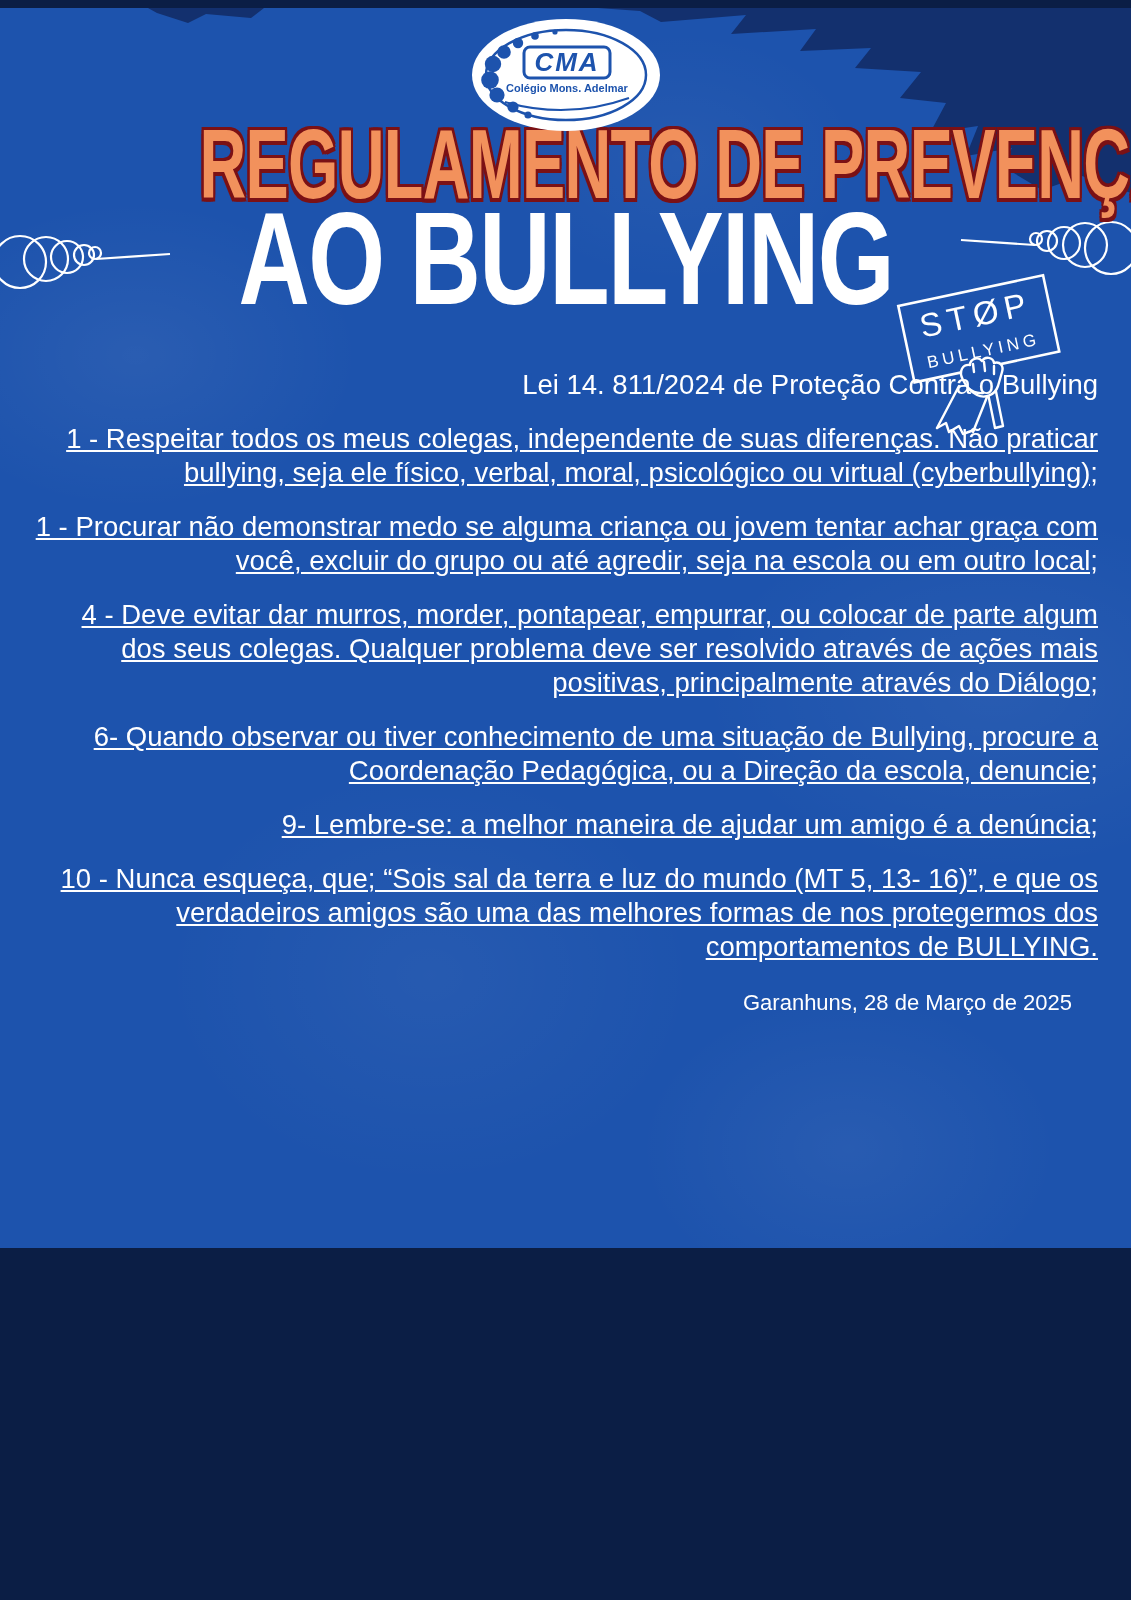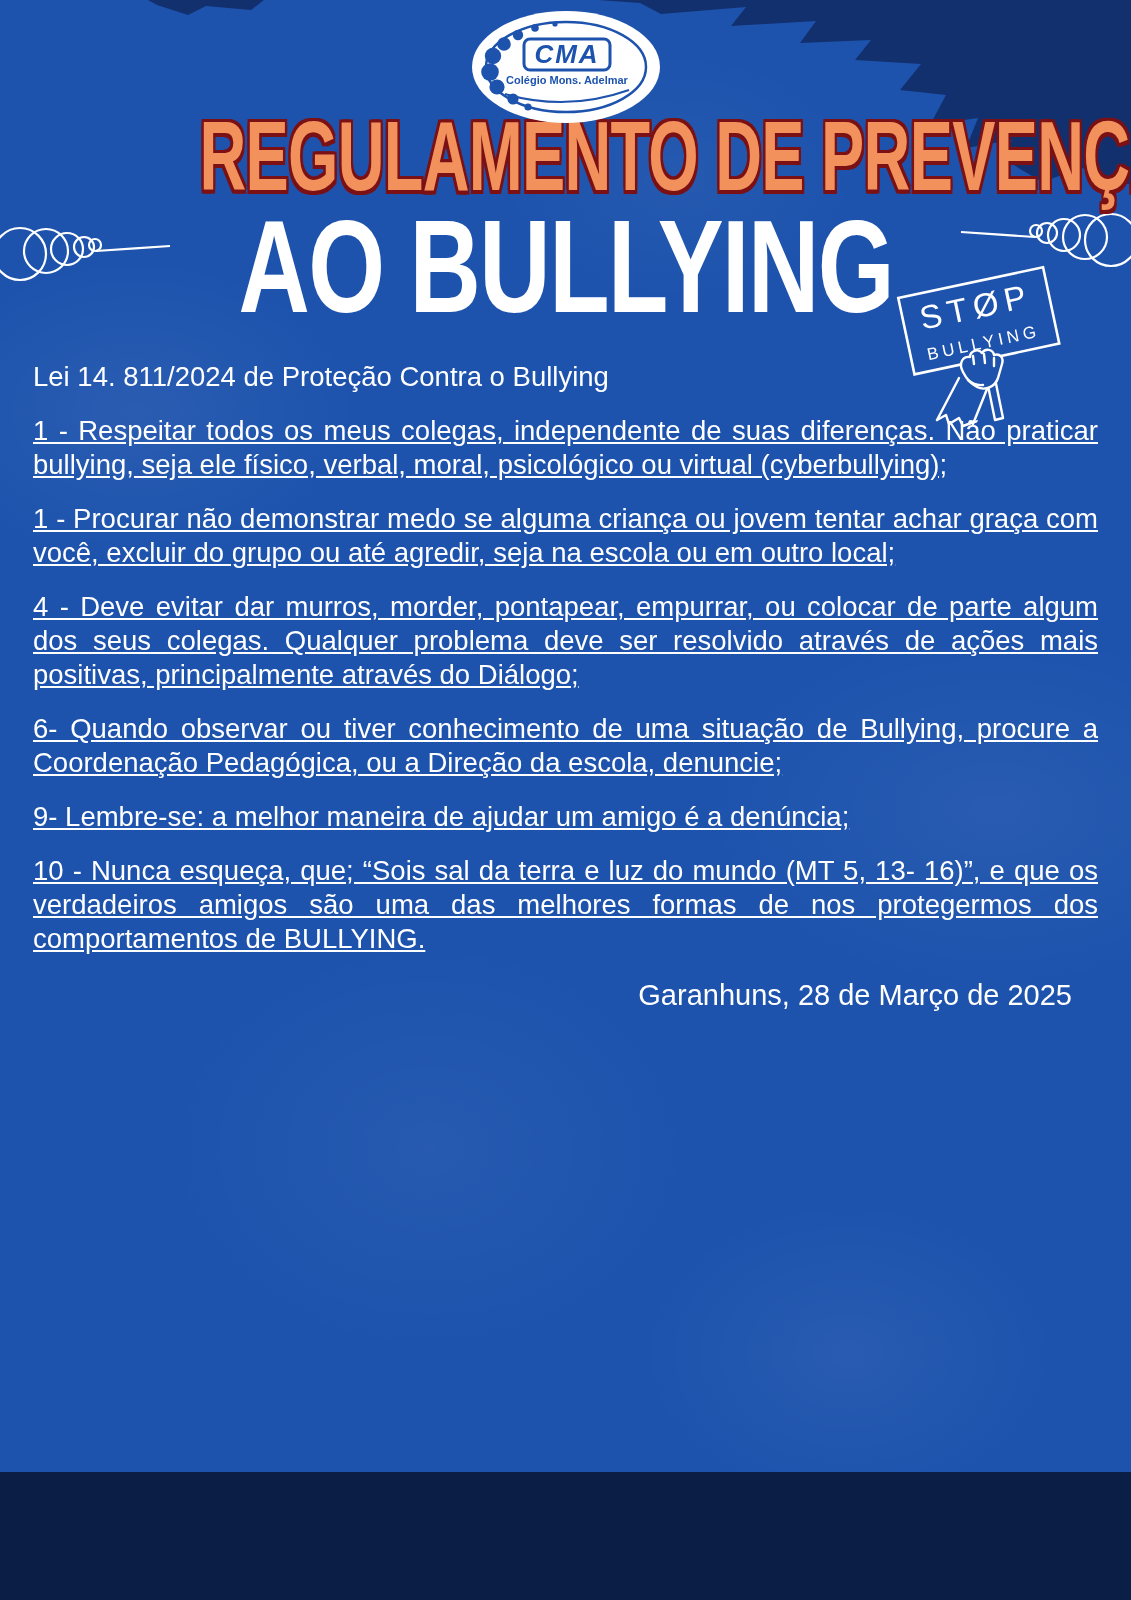--- a/index.html
+++ b/index.html
@@ -1,17 +1,17 @@
 <!DOCTYPE html>
 <html lang="pt"><head>
 <meta charset="utf-8">
 <style>
   html,body { margin:0; padding:0; background:#0b1e45; }
   .page {
-    position:relative; width:1131px; height:1472px; margin:0 auto;
+    position:relative; width:1131px; height:1240px; margin:8px auto;
     background:#1d53ad; overflow:hidden;
     font-family:"Liberation Sans", sans-serif;
   }
   
   .page::before {
     content:''; position:absolute; inset:0; z-index:1; pointer-events:none;
     background:
       radial-gradient(ellipse 320px 220px at 12% 28%, rgba(255,255,255,0.06), transparent 70%),
       radial-gradient(ellipse 420px 260px at 88% 55%, rgba(255,255,255,0.05), transparent 70%),
       radial-gradient(ellipse 380px 300px at 38% 78%, rgba(255,255,255,0.045), transparent 70%),
@@ -27,42 +27,42 @@
   .title1 .t {
     display:inline-block; white-space:nowrap;
     font-size:90px; font-weight:bold; letter-spacing:-1px;
     color:#f2915c;
     transform:scale(0.72,1.1); transform-origin:center top;
     text-shadow:
       3px 0 #7b1115, -3px 0 #7b1115, 0 3px #7b1115, 0 -3px #7b1115,
       2px 2px #7b1115, -2px 2px #7b1115, 2px -2px #7b1115, -2px -2px #7b1115,
       3px 3px #7b1115, -3px -3px #7b1115, 3px -3px #7b1115, -3px 3px #7b1115;
   }
-  .title2 { top:190px; }
+  .title2 { top:174px; }
   .title2 .t {
     display:inline-block; white-space:nowrap;
     font-size:130px; font-weight:bold; letter-spacing:-2px;
     color:#ffffff;
     transform:scale(0.76,1.02); transform-origin:center top;
   }
 
   .squiggle { position:absolute; z-index:3; }
   .squiggle-left  { left:-10px; top:208px; }
   .squiggle-right { right:-10px; top:194px; transform:scaleX(-1); }
 
   .stop-sign { position:absolute; left:893px; top:260px; z-index:3; }
 
   .body-text {
     position:absolute; left:33px; right:33px; top:360px; z-index:6;
     color:#ffffff; font-size:27.5px; line-height:34px;
   }
-  .body-text p { margin:0; }
+  .body-text p { margin:0;text-align:right; }
   .law { margin-bottom:0; }
   .item { margin-top:20px !important; text-align:justify;text-decoration:underline; }
-  .date-line { margin-top:22px !important; text-align:right; padding-right:26px; font-size:29px; }
+  .date-line { margin-top:22px !important; text-align:right; padding-right:26px; font-size:22px; }
 </style>
 </head>
 <body>
 
 <div class="page">
 
   <svg class="brush-layer" width="1131" height="1600" viewBox="0 0 1131 1600" aria-hidden="true">
     <g fill="#13306e">
       <path d="M598,0 L1131,0 L1131,185 L1082,168 L1042,182 L1002,158 L1012,140 L966,148 L978,118 L930,125 L946,95 L900,90 L921,64 L855,60 L871,40 L800,43 L816,21 L731,26 L746,7 L661,14 L640,3 Z"></path>
       <path d="M148,0 L264,0 L251,10 L206,6 L188,15 L157,5 Z"></path>

